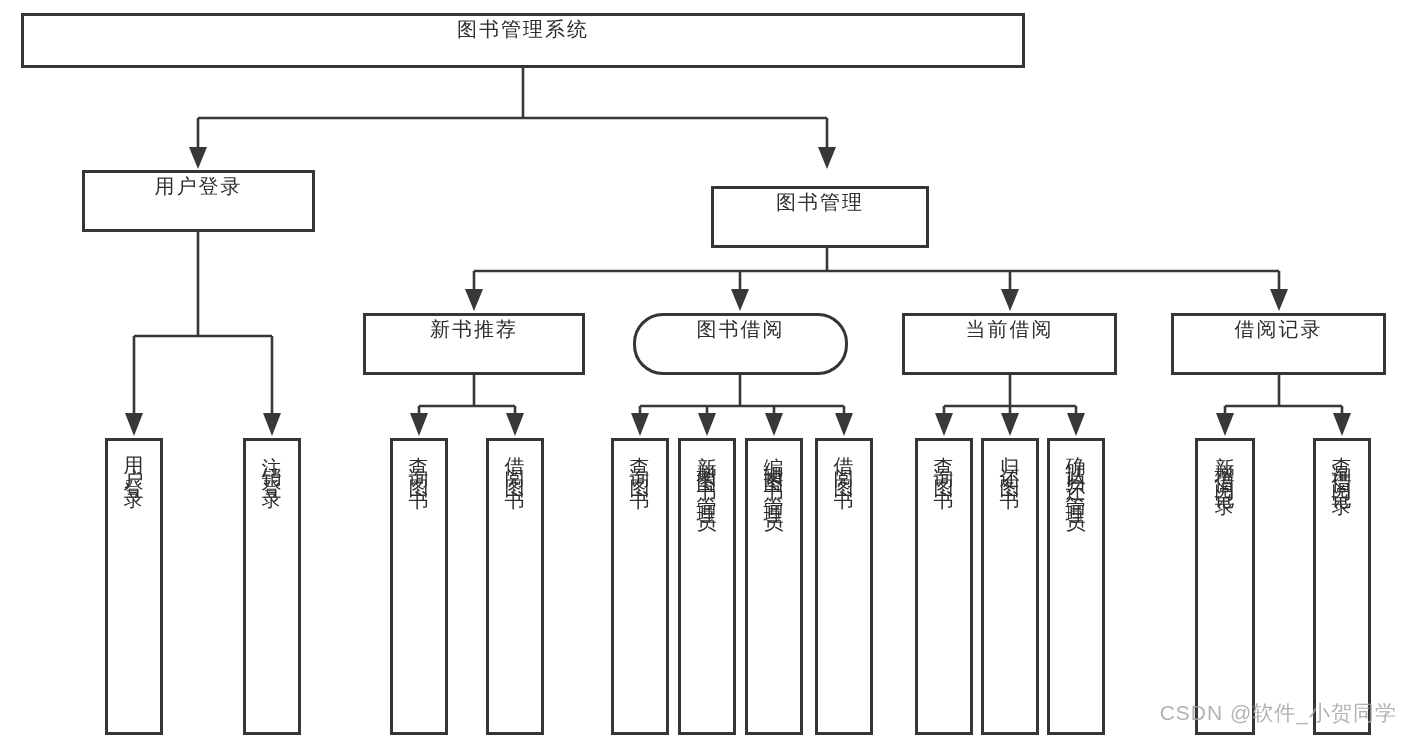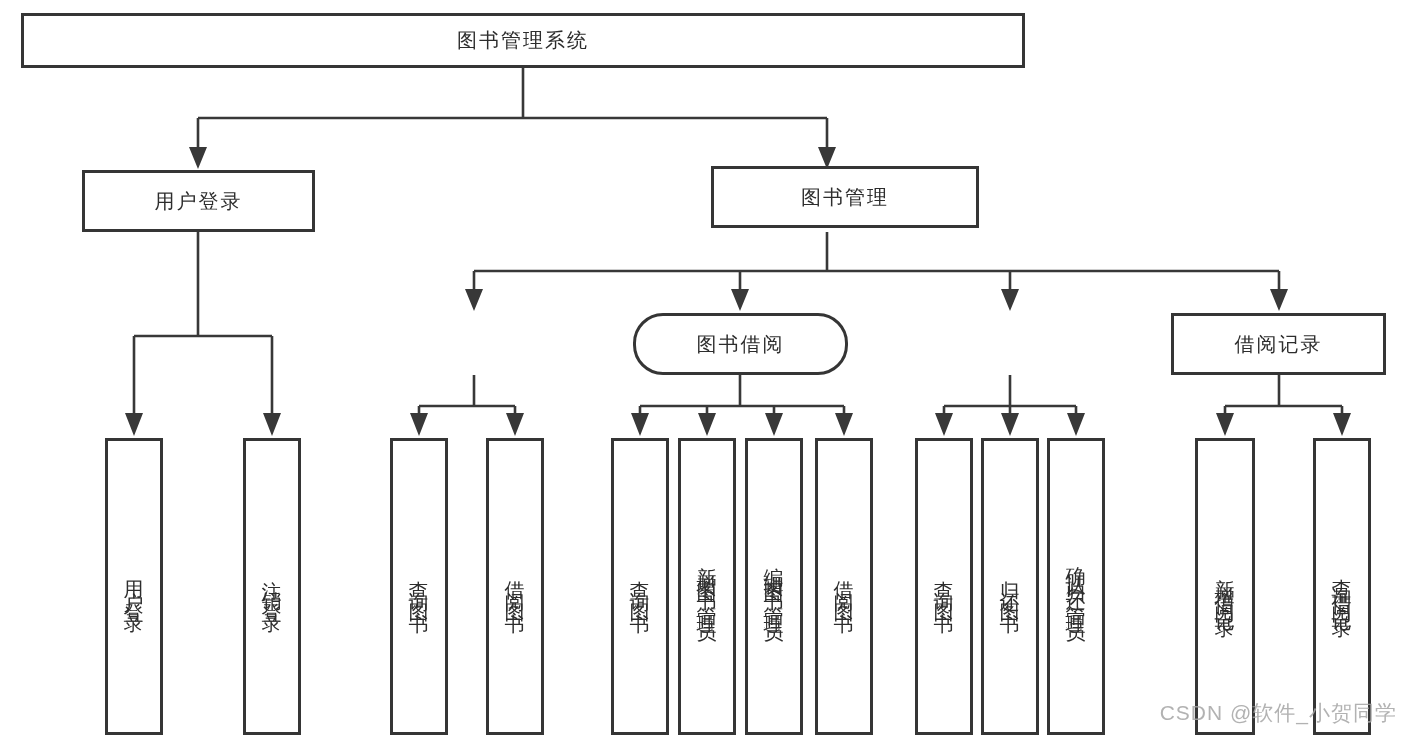--- a/index.html
+++ b/index.html
@@ -10,28 +10,28 @@
     font-family:"Liberation Sans","DejaVu Sans",sans-serif;
     overflow:hidden;
   }
   .wires{position:absolute;left:0;top:0;width:1405px;height:747px;z-index:1;}
   .node{
     position:absolute;
     box-sizing:border-box;
     background:#ffffff;
     border:3px solid #353535;
     color:#2d2d2d;
-    display:flex;align-items:center;justify-content:center;
+    display:flex;justify-content:center;
     z-index:2;
   }
   .hlabel{font-size:20px;letter-spacing:2px;white-space:nowrap;}
   .root{left:21px;top:13px;width:1004px;height:55px;}
   .lvl{height:62px;}
   .l2a{left:82px;top:170px;width:233px;}
-  .l2b{left:711px;top:166px;width:268px;}
+  .l2b{left:711px;top:186px;width:218px;}
   .l3{top:313px;width:215px;}
   .l3a{left:363px;width:222px;}
   .l3b{left:633px;border-radius:30px;}
   .l3c{left:902px;}
   .l3d{left:1171px;}
   .leaf{top:438px;width:58px;height:297px;}
   .vlabel{
     writing-mode:vertical-rl;
     text-orientation:mixed;
     font-size:20px;
@@ -79,22 +79,28 @@
     <span class="hlabel">图书管理系统</span>
   </div>
 
   <div class="node lvl l2a">
     <span class="hlabel">用户登录</span>
   </div>
   <div class="node lvl l2b">
     <span class="hlabel">图书管理</span>
   </div>
 
+  <div class="node lvl l3 l3a">
+    <span class="hlabel">新书推荐</span>
+  </div>
   <div class="node lvl l3 l3b">
     <span class="hlabel">图书借阅</span>
+  </div>
+  <div class="node lvl l3 l3c">
+    <span class="hlabel">当前借阅</span>
   </div>
   <div class="node lvl l3 l3d">
     <span class="hlabel">借阅记录</span>
   </div>
 
   <div class="node leaf" style="left:105px;">
     <span class="vlabel">用户登录</span>
   </div>
   <div class="node leaf" style="left:243px;">
     <span class="vlabel">注销登录</span>

